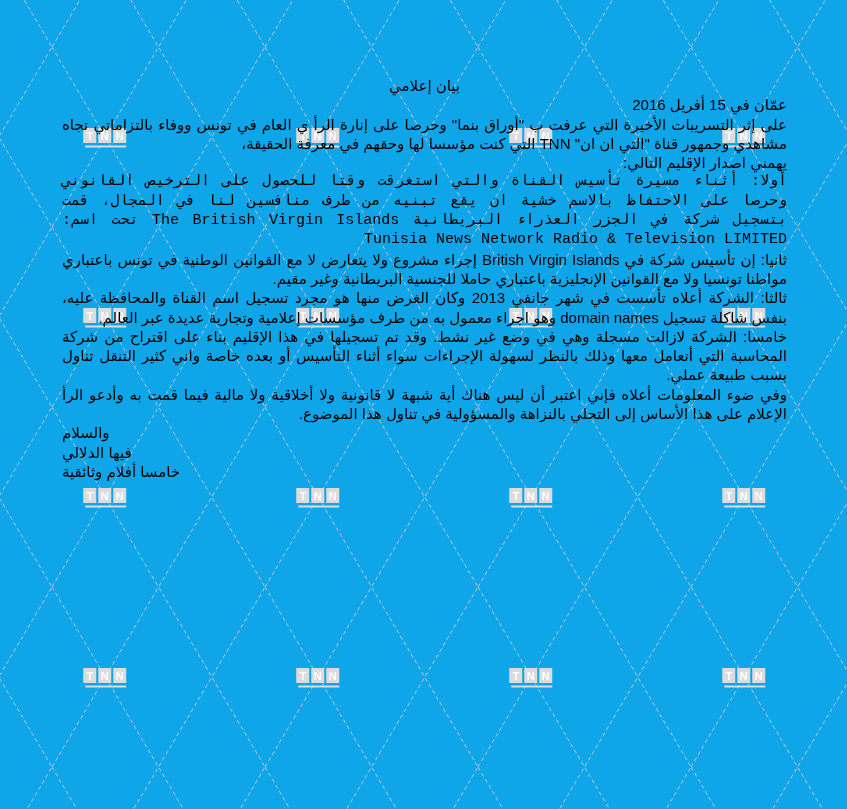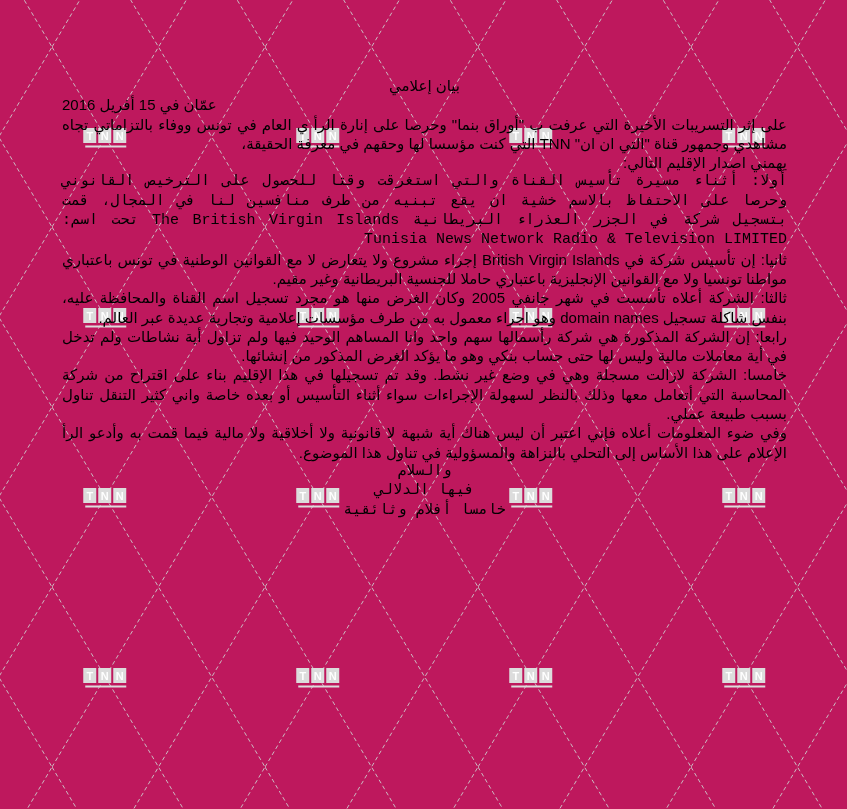--- a/index.html
+++ b/index.html
@@ -5,21 +5,21 @@
   html, body {
     margin: 0;
     padding: 0;
     background: #ffffff;
   }
   .page {
     position: relative;
     width: 847px;
     height: 809px;
     overflow: hidden;
-    background: #be185d;
+    background: #0ea5e9;
     font-family: "Liberation Sans", "DejaVu Sans", sans-serif;
   }
   .watermark {
     position: absolute;
     top: 0;
     left: 0;
     z-index: 0;
   }
   .content {
     position: absolute;
@@ -29,31 +29,31 @@
     z-index: 1;
     padding: 76px 60px 0 62px;
     direction: rtl;
     unicode-bidi: embed;
     font-size: 15px;
     line-height: 19.3px;
     color: #000000;
   }
   .content p { margin: 0; }
   .title    { text-align: center;  margin: 0 0 17px 0; }
-  .dateline { text-align: left;   margin: 0 0 19px 0; }
+  .dateline { text-align: right;   margin: 0 0 19px 0; }
   .para     { text-align: justify; }
   .p1 { margin-bottom: 21px; }
   .p2 { margin-bottom: 6px;  }
   .p3 { margin-bottom: 9px; font-family: Liberation Mono, monospace;  }
   .p4 { margin-bottom: 7px;  }
   .p5 { margin-bottom: 8px;  }
   .p6 { margin-bottom: 8px;  }
   .p7 { margin-bottom: 17px; }
   .p8 { margin-bottom: 14px; }
-  .sign { text-align: center; margin: 0 0 16px 0; font-family: Liberation Mono, monospace; }
+  .sign { text-align: left; margin: 0 0 16px 0; }
 </style>
 </head>
 <body>
 
 <div class="page">
 
   <svg class="watermark" width="847" height="809" viewBox="0 0 847 809">
     <defs>
       <pattern id="wmtile" x="52" y="47" width="213" height="180" patternUnits="userSpaceOnUse">
         <g fill="none" stroke-width="1" stroke-dasharray="4 3" stroke-opacity="0.9" stroke="#cccccc">
@@ -78,22 +78,21 @@
     <rect width="847" height="809" fill="url(#wmtile)"></rect>
   </svg>
 
   <div class="content">
     <p class="title">بيان إعلامي</p>
     <p class="dateline">عمّان في 15 أفريل 2016</p>
     <p class="para p1">على إثر التسريبات الأخيرة التي عرفت ب "أوراق بنما" وحرصا على إنارة الرأ ي العام في تونس ووفاء بالتزاماتي تجاه مشاهدي وجمهور قناة "التي ان ان" TNN التي كنت مؤسسا لها وحقهم في معرفة الحقيقة،</p>
     <p class="para p2">يهمني اصدار الإقليم التالي:</p>
     <p class="para p3">أولا: أثناء مسيرة تأسيس القناة والتي استغرقت وقتا للحصول على الترخيص القانوني وحرصا على الاحتفاظ بالاسم خشية ان يقع تبنيه من طرف منافسين لنا في المجال، قمت بتسجيل شركة في الجزر العذراء البريطانية The British Virgin Islands تحت اسم: Tunisia News Network Radio &amp; Television LIMITED</p>
     <p class="para p4">ثانيا: إن تأسيس شركة في British Virgin Islands إجراء مشروع ولا يتعارض لا مع القوانين الوطنية في تونس باعتباري مواطنا تونسيا ولا مع القوانين الإنجليزية باعتباري حاملا للجنسية البريطانية وغير مقيم.</p>
-    <p class="para p5">ثالثا: الشركة أعلاه تأسست في شهر جانفي 2005 وكان الغرض منها هو مجرد تسجيل اسم القناة والمحافظة عليه، بنفس شاكلة تسجيل domain names وهو اجراء معمول به من طرف مؤسسات إعلامية وتجارية عديدة عبر العالم.</p>
-    <p class="para p6">رابعا: إن الشركة المذكورة هي شركة رأسمالها سهم واحد وانا المساهم الوحيد فيها ولم تزاول أية نشاطات ولم تدخل في أية معاملات مالية وليس لها حتى حساب بنكي وهو ما يؤكد الغرض المذكور من إنشائها.</p>
+    <p class="para p5">ثالثا: الشركة أعلاه تأسست في شهر جانفي 2013 وكان الغرض منها هو مجرد تسجيل اسم القناة والمحافظة عليه، بنفس شاكلة تسجيل domain names وهو اجراء معمول به من طرف مؤسسات إعلامية وتجارية عديدة عبر العالم.</p>
     <p class="para p7">خامسا: الشركة لازالت مسجلة وهي في وضع غير نشط. وقد تم تسجيلها في هذا الإقليم بناء على اقتراح من شركة المحاسبة التي أتعامل معها وذلك بالنظر لسهولة الإجراءات سواء أثناء التأسيس أو بعده خاصة واني كثير التنقل تناول بسبب طبيعة عملي.</p>
     <p class="para p8">وفي ضوء المعلومات أعلاه فإني اعتبر أن ليس هناك أية شبهة لا قانونية ولا أخلاقية ولا مالية فيما قمت به وأدعو الرأ الإعلام على هذا الأساس إلى التحلي بالنزاهة والمسؤولية في تناول هذا الموضوع.</p>
     <p class="sign">والسلام</p>
     <p class="sign">فيها الدلالي</p>
     <p class="sign">خامسا أفلام وثائقية</p>
   </div>
 
 </div>
 
 </body></html>

